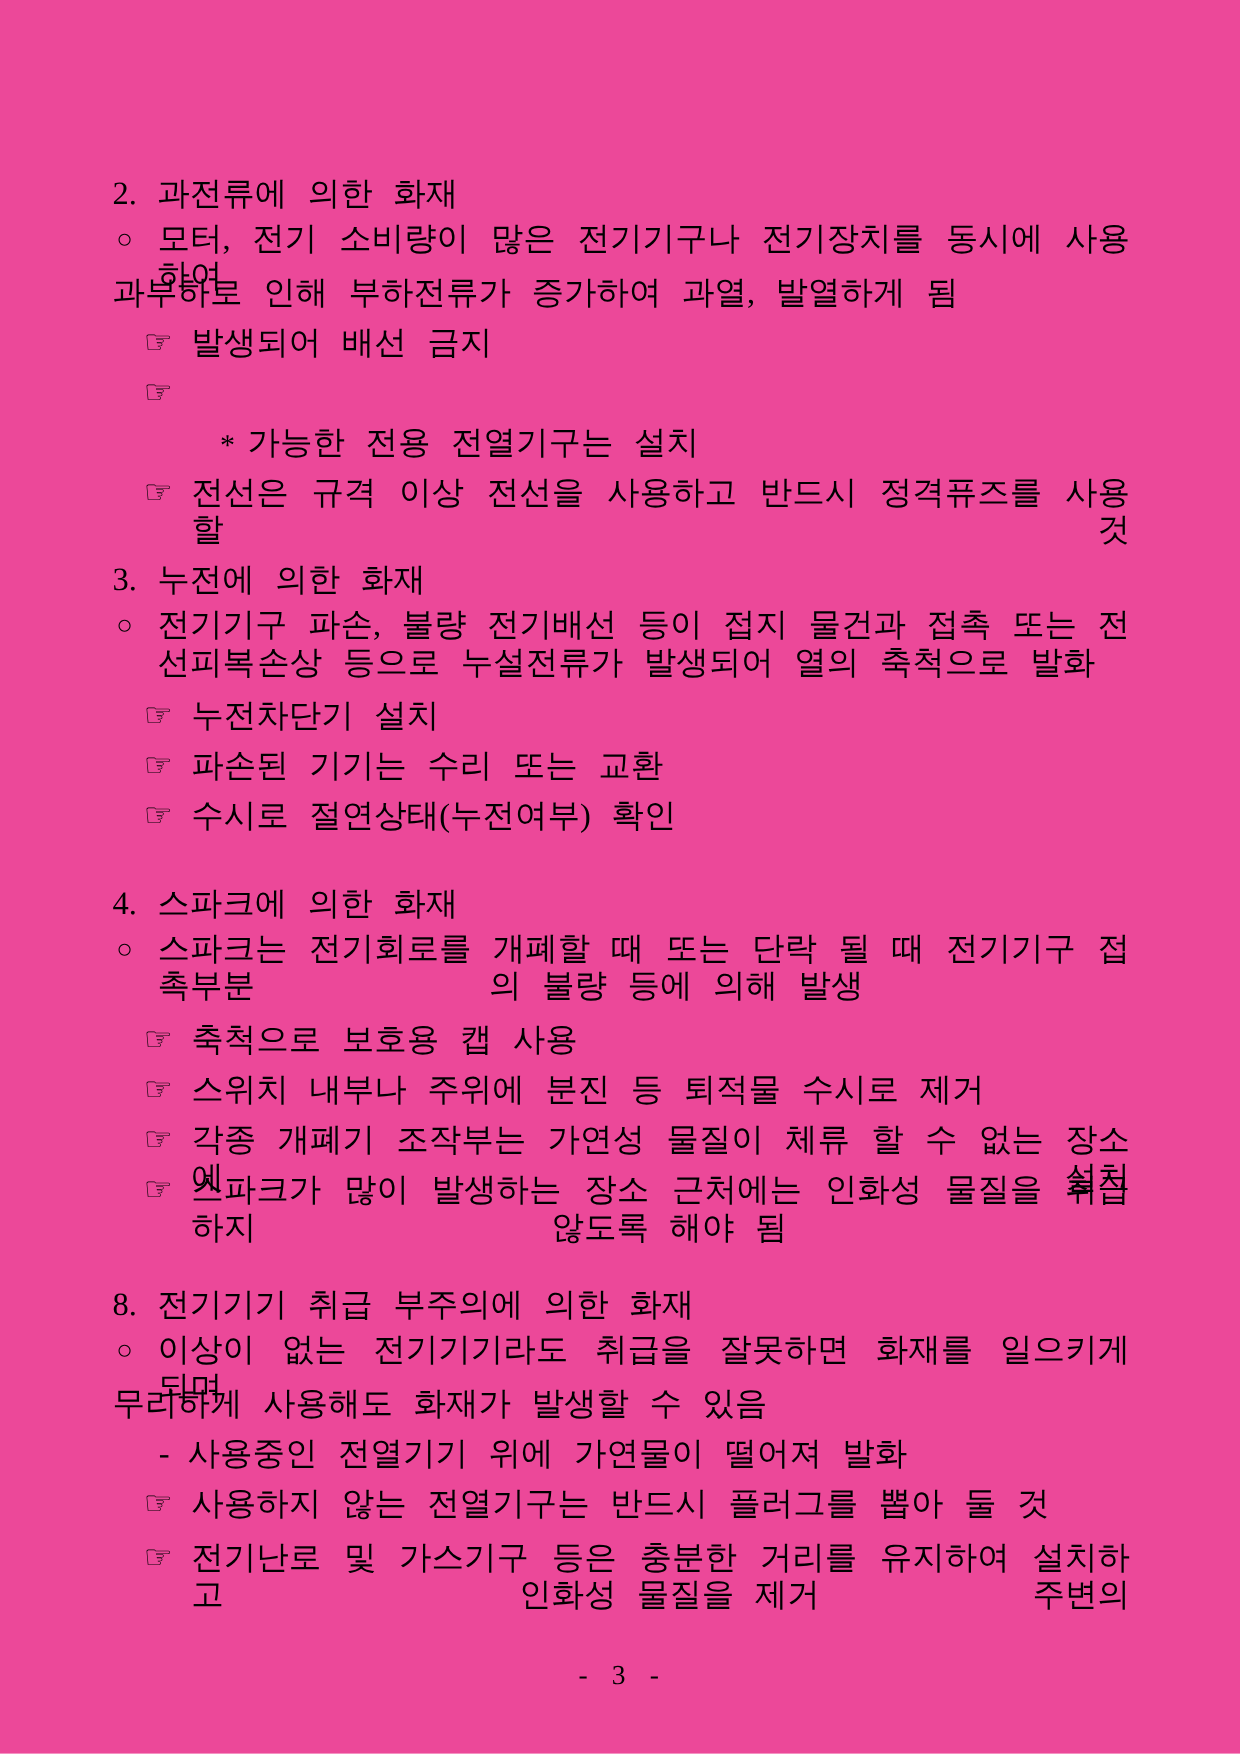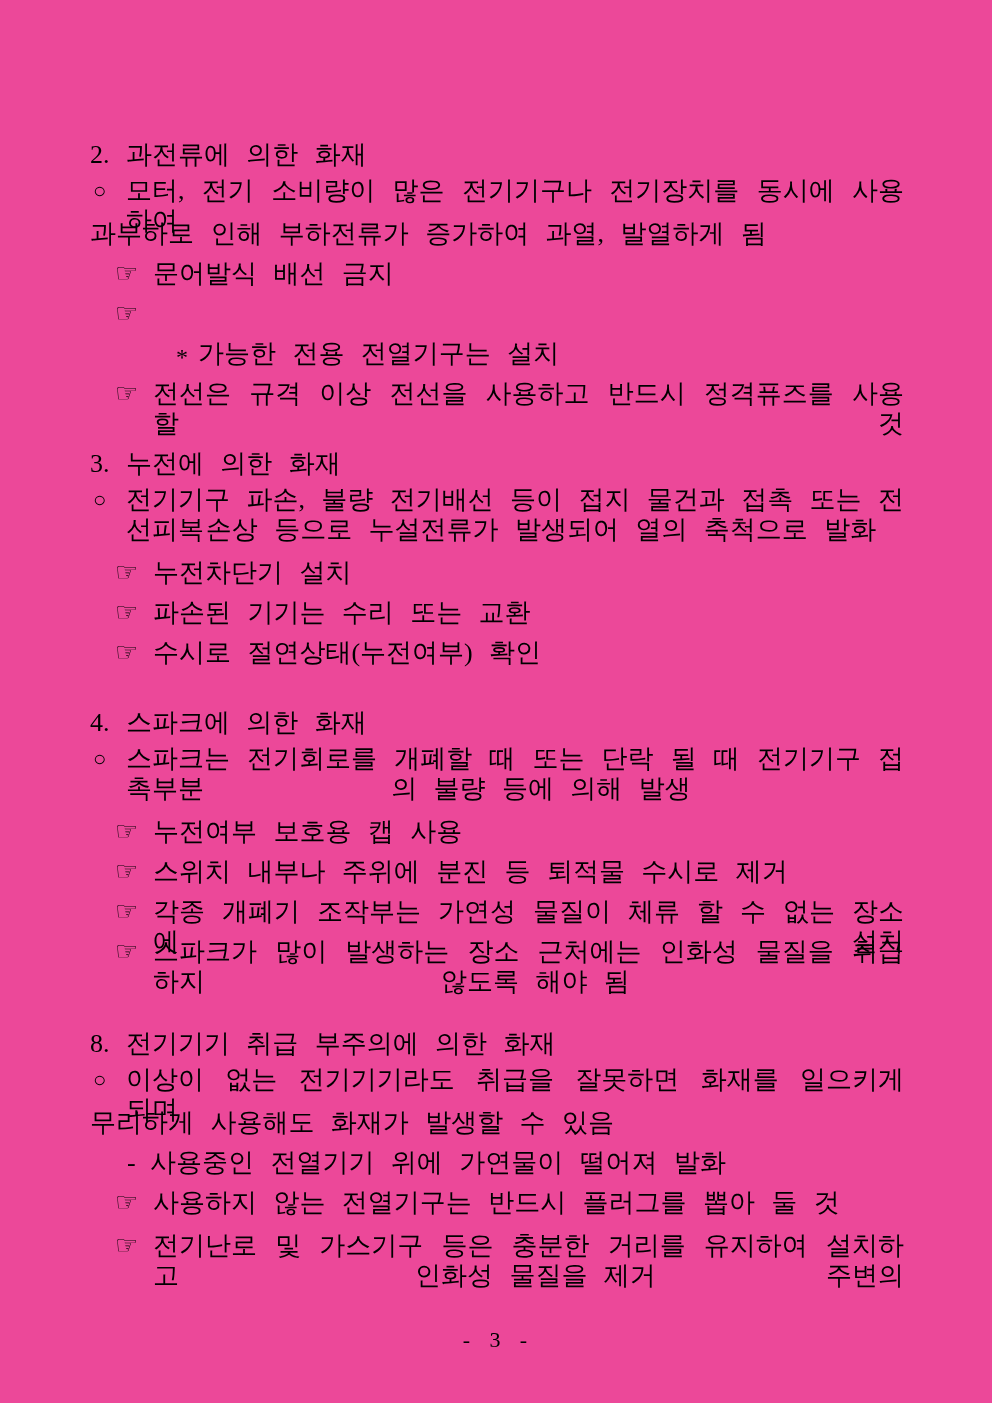--- a/index.html
+++ b/index.html
@@ -75,21 +75,21 @@
 
     <div class="line l-circle mt-first fill">
       <span class="bullet">○</span>
       <span class="txt">모터, 전기 소비량이 많은 전기기구나 전기장치를 동시에 사용하여</span>
     </div>
     <div class="line l-circle-wrap mt-loose">
       <span class="txt">과부하로 인해 부하전류가 증가하여 과열, 발열하게 됨</span>
     </div>
     <div class="line l-finger mt-item">
       <span class="bullet">☞</span>
-      <span class="txt">문어발식 배선 금지</span>
+      <span class="txt">발생되어 배선 금지</span>
     </div>
     <div class="line l-finger mt-item">
       <span class="bullet">☞</span>
     </div>
     <div class="line l-star mt-item">
       <span class="bullet">*</span>
       <span class="txt">가능한 전용 전열기구는 설치</span>
     </div>
     <div class="line l-finger mt-item fill">
       <span class="bullet">☞</span>
@@ -122,21 +122,21 @@
 
     <div class="line l-circle mt-first fill">
       <span class="bullet">○</span>
       <span class="txt">스파크는 전기회로를 개폐할 때 또는 단락 될 때 전기기구 접촉부분</span>
     </div>
     <div class="line l-circle-wrap mt-wrap">
       <span class="txt">의 불량 등에 의해 발생</span>
     </div>
     <div class="line l-finger mt-loose">
       <span class="bullet">☞</span>
-      <span class="txt">누전여부 보호용 캡 사용</span>
+      <span class="txt">축척으로 보호용 캡 사용</span>
     </div>
     <div class="line l-finger mt-item">
       <span class="bullet">☞</span>
       <span class="txt">스위치 내부나 주위에 분진 등 퇴적물 수시로 제거</span>
     </div>
     <div class="line l-finger mt-item fill">
       <span class="bullet">☞</span>
       <span class="txt">각종 개폐기 조작부는 가연성 물질이 체류 할 수 없는 장소에 설치</span>
     </div>
     <div class="line l-finger mt-item fill">

